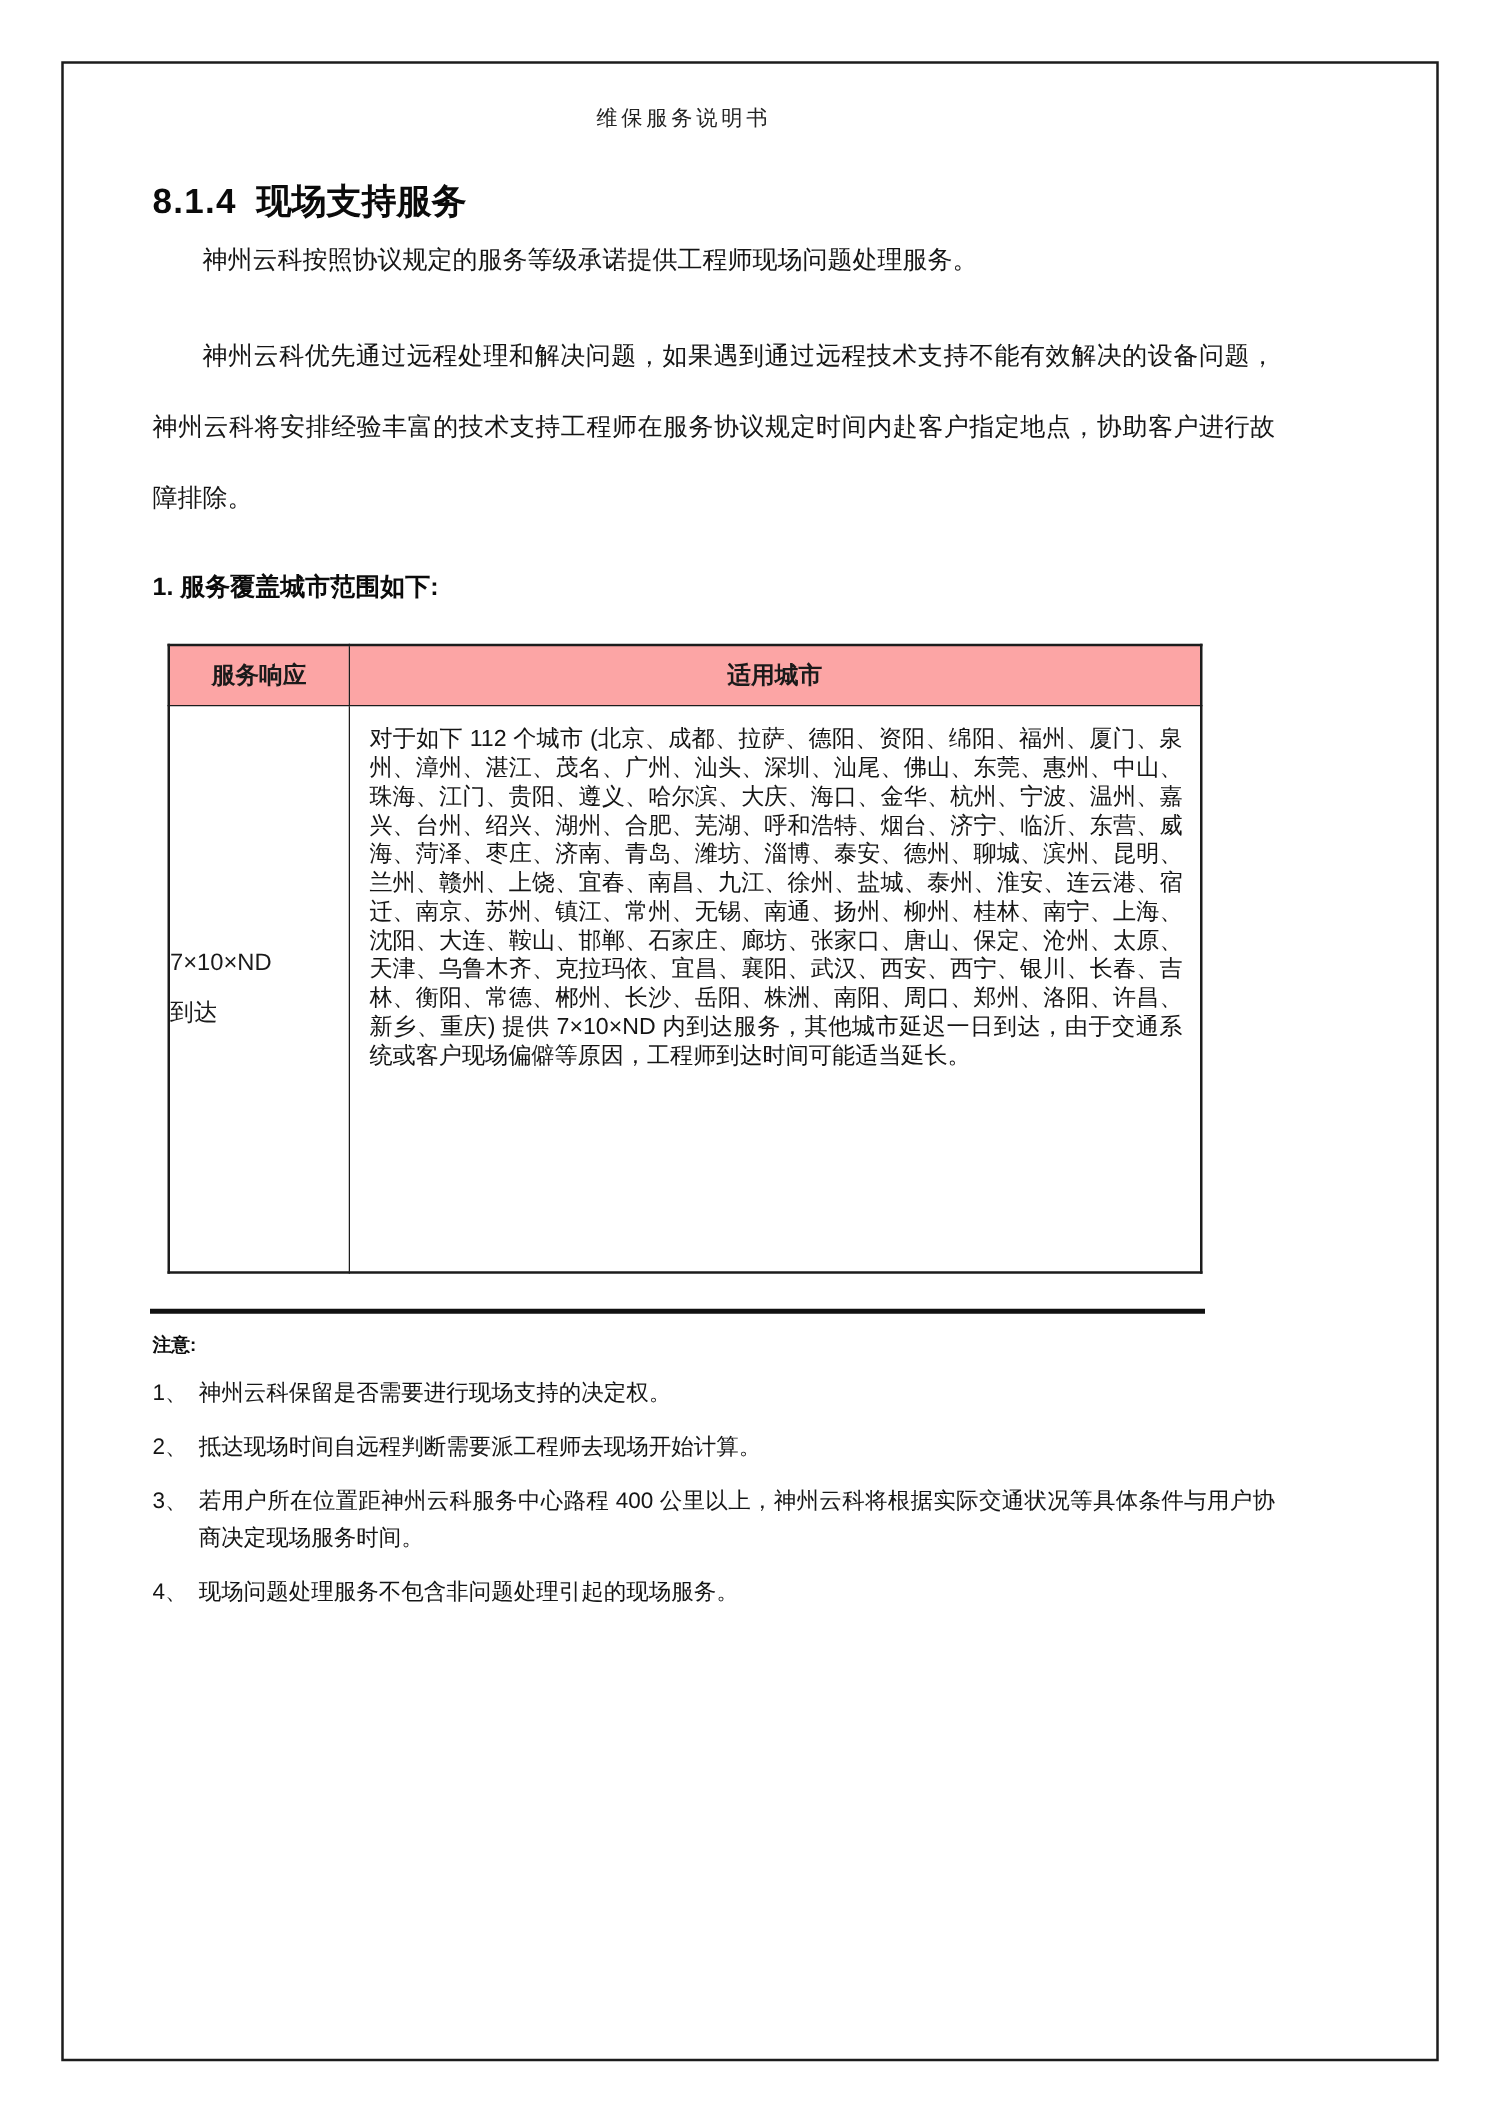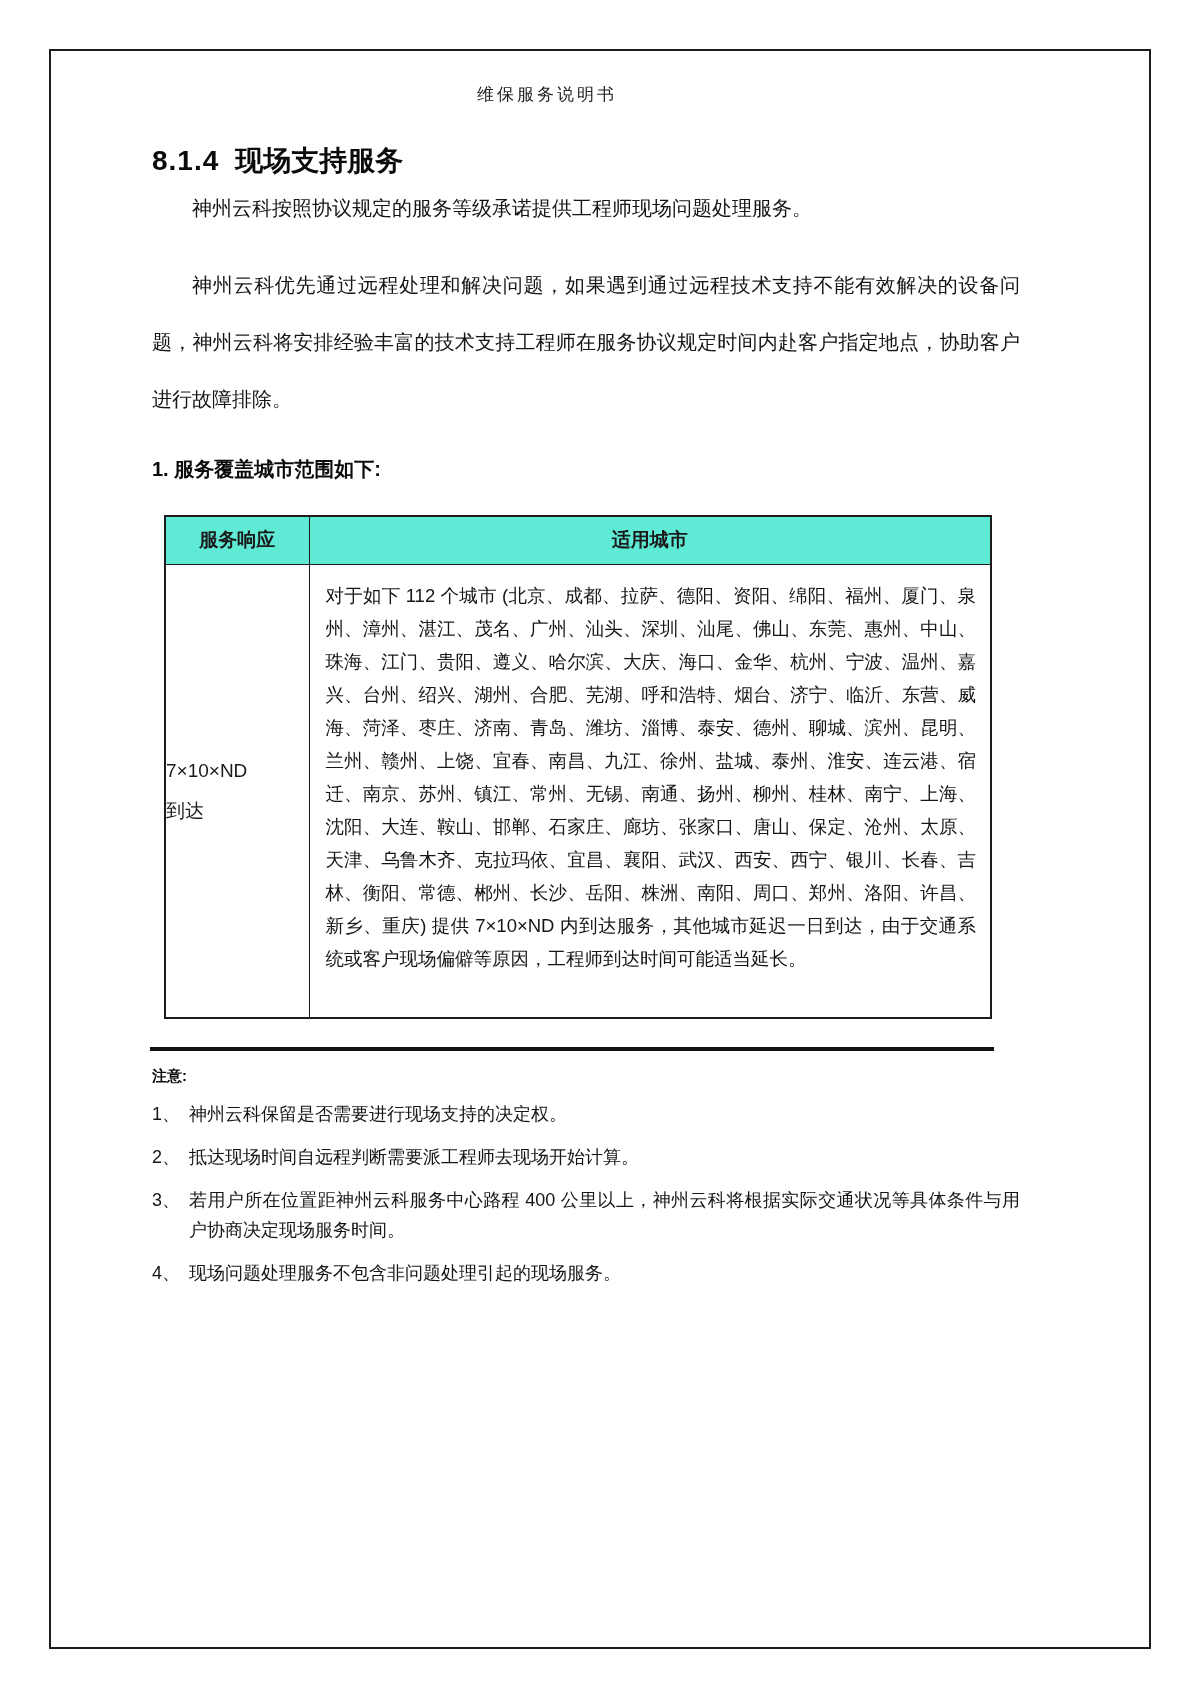--- a/index.html
+++ b/index.html
@@ -18,21 +18,21 @@
   .doc-header {
     margin-top: 32px;
     text-align: center;
     padding-right: 106px;
     font-family: "Liberation Serif", "DejaVu Serif", serif;
     font-size: 17px;
     letter-spacing: 3px;
     color: #232323;
   }
   .content {
-    padding-left: 101px;
+    padding-left: 71px;
     width: 969px; 
   }
   .section-heading {
     margin-top: 36px;
     font-size: 28px;
     font-weight: bold;
     color: #0b0b0b;
   }
   .section-heading .sec-num { margin-right: 16px; letter-spacing: 1px; }
   .para {
@@ -54,39 +54,39 @@
     margin-left: 12px;
     width: 828px;
     border-collapse: collapse;
     border: 2px solid #1c1c1c;
     table-layout: fixed;
   }
   .service-table th, .service-table td {
     border: 1.5px solid #1c1c1c;
   }
   .service-table th {
-    background: #5eead4;
+    background: #fca5a5;
     height: 48px;
     font-size: 19px;
     font-weight: bold;
     text-align: center;
     vertical-align: middle;
   }
   .service-table col.c1 { width: 144px; }
   .service-table td.response-cell {
     vertical-align: middle;
     font-size: 19px;
     line-height: 40px;
   }
   .service-table td.cities-cell {
     height: 454px;
     vertical-align: top;
     padding: 14px 14px 18px 16px;
     font-size: 18.5px;
-    line-height: 33px;
+    line-height: 23px;
     text-align: justify;
     color: #151515;
   }
   .rule {
     margin-top: 28px;
     margin-left: -2px;
     width: 844px;
     height: 4px;
     background: #111111;
   }

